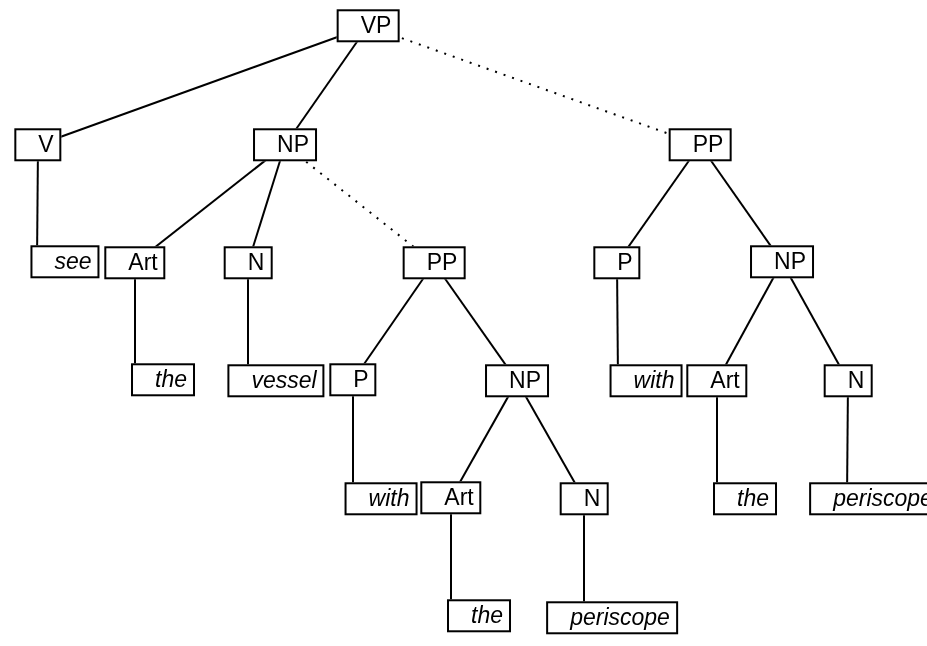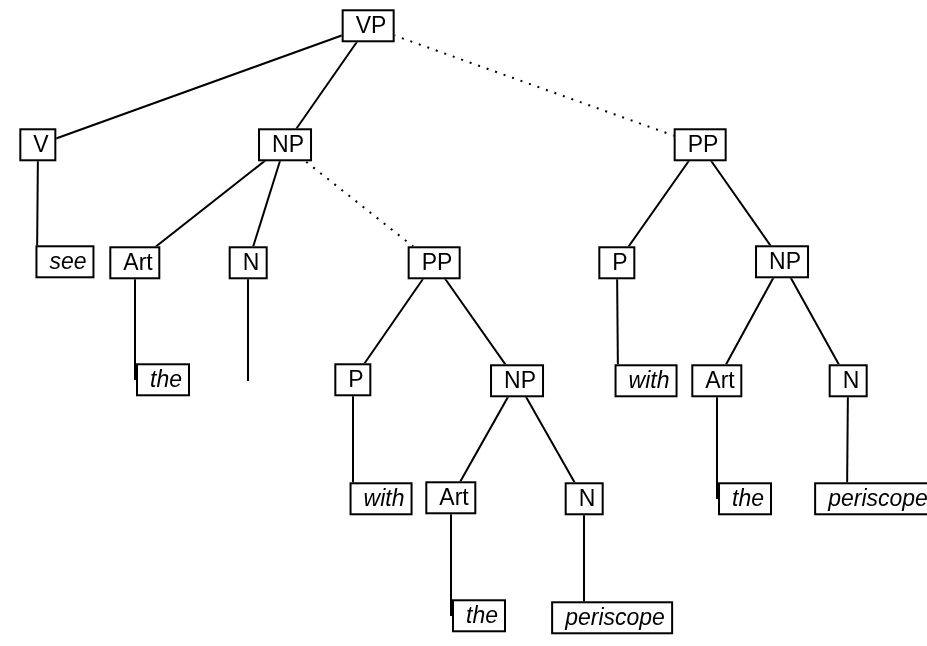--- a/index.html
+++ b/index.html
@@ -39,21 +39,21 @@
     z-index: 1;
   }
   .tree-node {
     position: absolute;
     transform: translate(-50%, -50%);
     background: #ffffff;
     border: 2px solid #000000;
     color: #000000;
     font-size: 23px;
     line-height: 1.15;
-    padding: 1px 6px 2px 12px;
+    padding: 1px 6px 2px 22px;
     white-space: nowrap;
     text-align: center;
     box-sizing: border-box;
   }
   .tree-node.word {
     font-style: italic;
     margin-left: 28px;
   }
 </style>
 </head>
@@ -90,20 +90,21 @@
       <div class="tree-node" style="left: 38px; top: 145px;">V</div>
       <div class="tree-node" style="left: 285px; top: 145px;">NP</div>
       <div class="tree-node" style="left: 700px; top: 145px;">PP</div>
       <div class="tree-node word" style="left: 37px; top: 262px;">see</div>
       <div class="tree-node" style="left: 135px; top: 263px;">Art</div>
       <div class="tree-node" style="left: 248px; top: 263px;">N</div>
       <div class="tree-node" style="left: 434px; top: 263px;">PP</div>
       <div class="tree-node" style="left: 617px; top: 263px;">P</div>
       <div class="tree-node" style="left: 782px; top: 262px;">NP</div>
       <div class="tree-node word" style="left: 135px; top: 380px;">the</div>
+      <div class="tree-node word" style="left: 248px; top: 381px;">vessel</div>
       <div class="tree-node" style="left: 353px; top: 380px;">P</div>
       <div class="tree-node" style="left: 517px; top: 381px;">NP</div>
       <div class="tree-node word" style="left: 618px; top: 381px;">with</div>
       <div class="tree-node" style="left: 717px; top: 381px;">Art</div>
       <div class="tree-node" style="left: 848px; top: 381px;">N</div>
       <div class="tree-node word" style="left: 353px; top: 499px;">with</div>
       <div class="tree-node" style="left: 451px; top: 498px;">Art</div>
       <div class="tree-node" style="left: 584px; top: 499px;">N</div>
       <div class="tree-node word" style="left: 717px; top: 499px;">the</div>
       <div class="tree-node word" style="left: 847px; top: 499px;">periscope</div>

